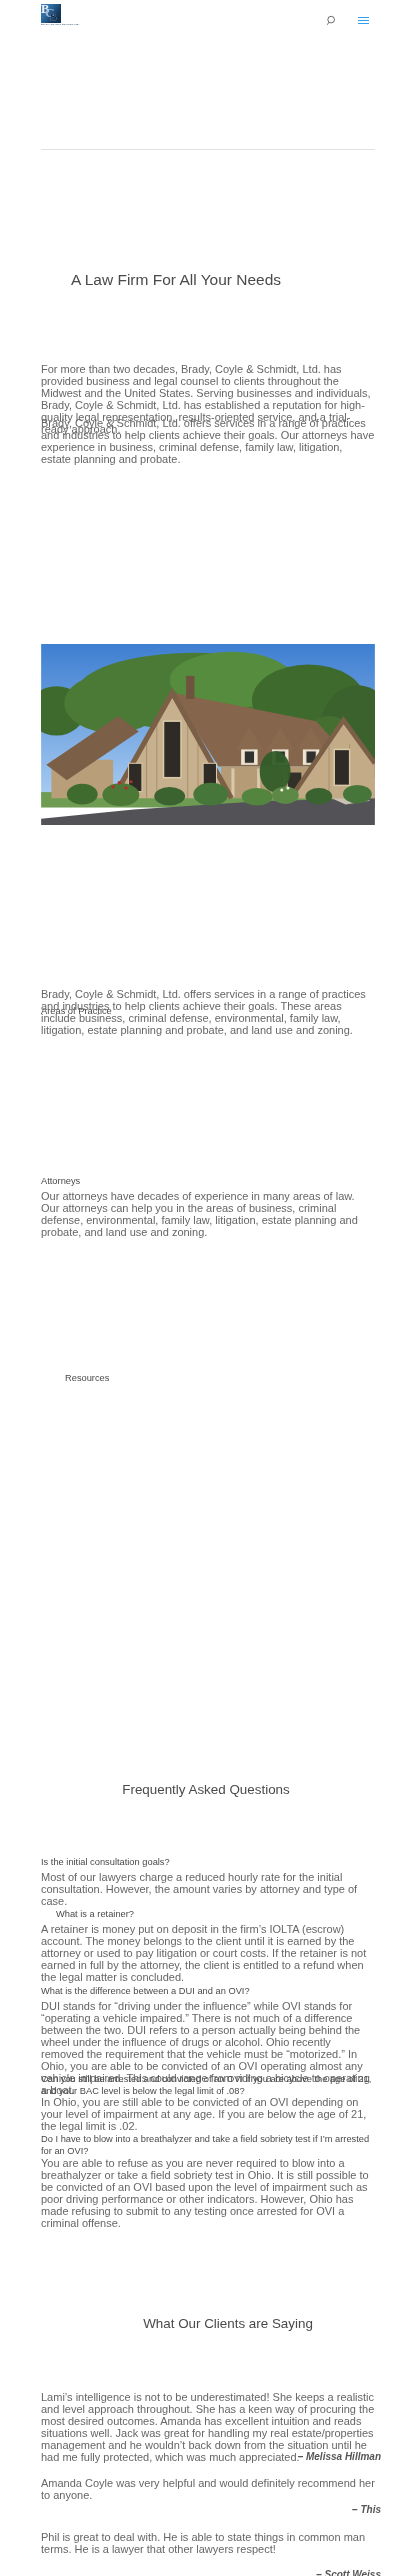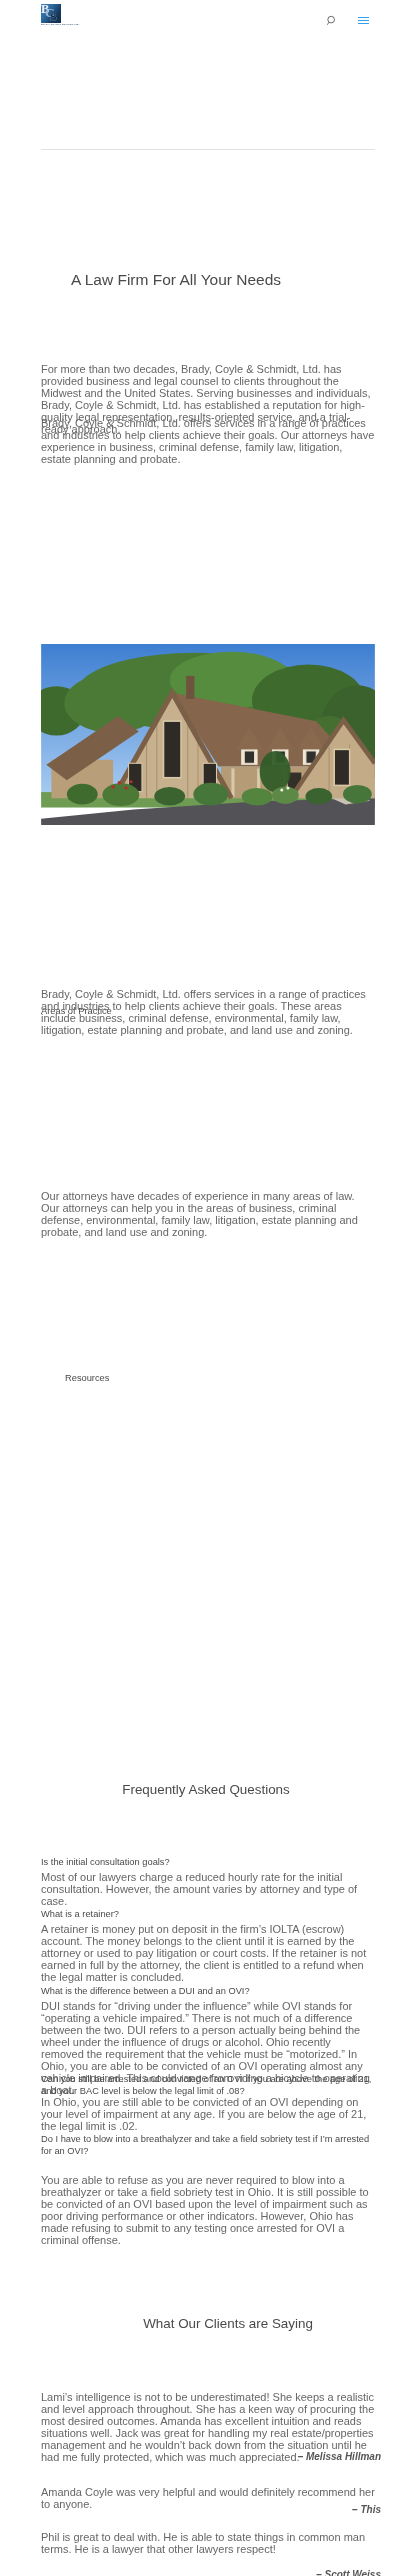--- a/index.html
+++ b/index.html
@@ -156,46 +156,47 @@
       <circle cx="468" cy="284" r="3" fill="#f2f2e4"></circle>
         <circle cx="480" cy="280" r="3" fill="#f2f2e4"></circle>
       <ellipse cx="540" cy="296" rx="26" ry="16" fill="#3a6330"></ellipse>
       <ellipse cx="615" cy="292" rx="28" ry="18" fill="#47763a"></ellipse>
     </svg>
   </div>
 
   <h3 class="h3" style="top:973px;margin-top:32px;">Areas of Practice</h3>
   <p class="para" style="top:988px;">Brady, Coyle &amp; Schmidt, Ltd. offers services in a range of practices and industries to help clients achieve their goals. These areas include business, criminal defense, environmental, family law, litigation, estate planning and probate, and land use and zoning.</p>
 
+  <h3 class="h3" style="top:1175px;">Attorneys</h3>
   <p class="para" style="top:1190px;">Our attorneys have decades of experience in many areas of law. Our attorneys can help you in the areas of business, criminal defense, environmental, family law, litigation, estate planning and probate, and land use and zoning.</p>
 
   <h3 class="h3" style="top:1372px;padding-left:24px;">Resources</h3>
 
   <h2 class="h2c" style="top:1780px;">Frequently Asked Questions</h2>
 
   <h4 class="q" style="top:1856px;">Is the initial consultation goals?</h4>
   <p class="para" style="top:1871px;">Most of our lawyers charge a reduced hourly rate for the initial consultation. However, the amount varies by attorney and type of case.</p>
 
-  <h4 class="q" style="top:1908px;">What is a retainer?</h4>
+  <h4 class="q" style="top:1908px;margin-left:15px;">What is a retainer?</h4>
   <p class="para" style="top:1923px;">A retainer is money put on deposit in the firm’s IOLTA (escrow) account.  The money belongs to the client until it is earned by the attorney or used to pay litigation or court costs.  If the retainer is not earned in full by the attorney, the client is entitled to a refund when the legal matter is concluded.</p>
 
   <h4 class="q" style="top:1985px;">What is the difference between a DUI and an OVI?</h4>
   <p class="para" style="top:2000px;">DUI stands for “driving under the influence” while OVI stands for “operating a vehicle impaired.” There is not much of a difference between the two. DUI refers to a person actually being behind the wheel under the influence of drugs or alcohol. Ohio recently removed the requirement that the vehicle must be “motorized.” In Ohio, you are able to be convicted of an OVI operating almost any vehicle impaired. This could range from riding a bicycle to operating a boat.</p>
 
   <h4 class="q" style="top:2073px;">Can you still be arrested and convicted of an OVI if you are above the age of 21, and your BAC level is below the legal limit of .08?</h4>
   <p class="para" style="top:2096px;">In Ohio, you are still able to be convicted of an OVI depending on your level of impairment at any age. If you are below the age of 21, the legal limit is .02.</p>
 
   <h4 class="q" style="top:2133px;">Do I have to blow into a breathalyzer and take a field sobriety test if I’m arrested for an OVI?</h4>
-  <p class="para" style="top:2157px;margin-top:17px;">You are able to refuse as you are never required to blow into a breathalyzer or take a field sobriety test in Ohio. It is still possible to be convicted of an OVI based upon the level of impairment such as poor driving performance or other indicators. However, Ohio has made refusing to submit to any testing once arrested for OVI a criminal offense.</p>
+  <p class="para" style="top:2157px;">You are able to refuse as you are never required to blow into a breathalyzer or take a field sobriety test in Ohio. It is still possible to be convicted of an OVI based upon the level of impairment such as poor driving performance or other indicators. However, Ohio has made refusing to submit to any testing once arrested for OVI a criminal offense.</p>
 
   <h2 class="h2c" style="top:2314px;margin-left:22px;">What Our Clients are Saying</h2>
 
   <p class="para" style="top:2391px;">Lami’s intelligence is not to be underestimated! She keeps a realistic and level approach throughout. She has a keen way of procuring the most desired outcomes. Amanda has excellent intuition and reads situations well. Jack was great for handling my real estate/properties management and he wouldn’t back down from the situation until he had me fully protected, which was much appreciated.</p>
   <p class="attr" style="top:2451px;">– Melissa Hillman</p>
 
-  <p class="para" style="top:2477px;margin-top:9px;">Amanda Coyle was very helpful and would definitely recommend her to anyone.</p>
+  <p class="para" style="top:2477px;">Amanda Coyle was very helpful and would definitely recommend her to anyone.</p>
   <p class="attr" style="top:2504px;">– This</p>
 
   <p class="para" style="top:2531px;">Phil is great to deal with. He is able to state things in common man terms. He is a lawyer that other lawyers respect!</p>
   <p class="attr" style="top:2569px;">– Scott Weiss</p>
 
 </div>
 
 
 </body></html>

